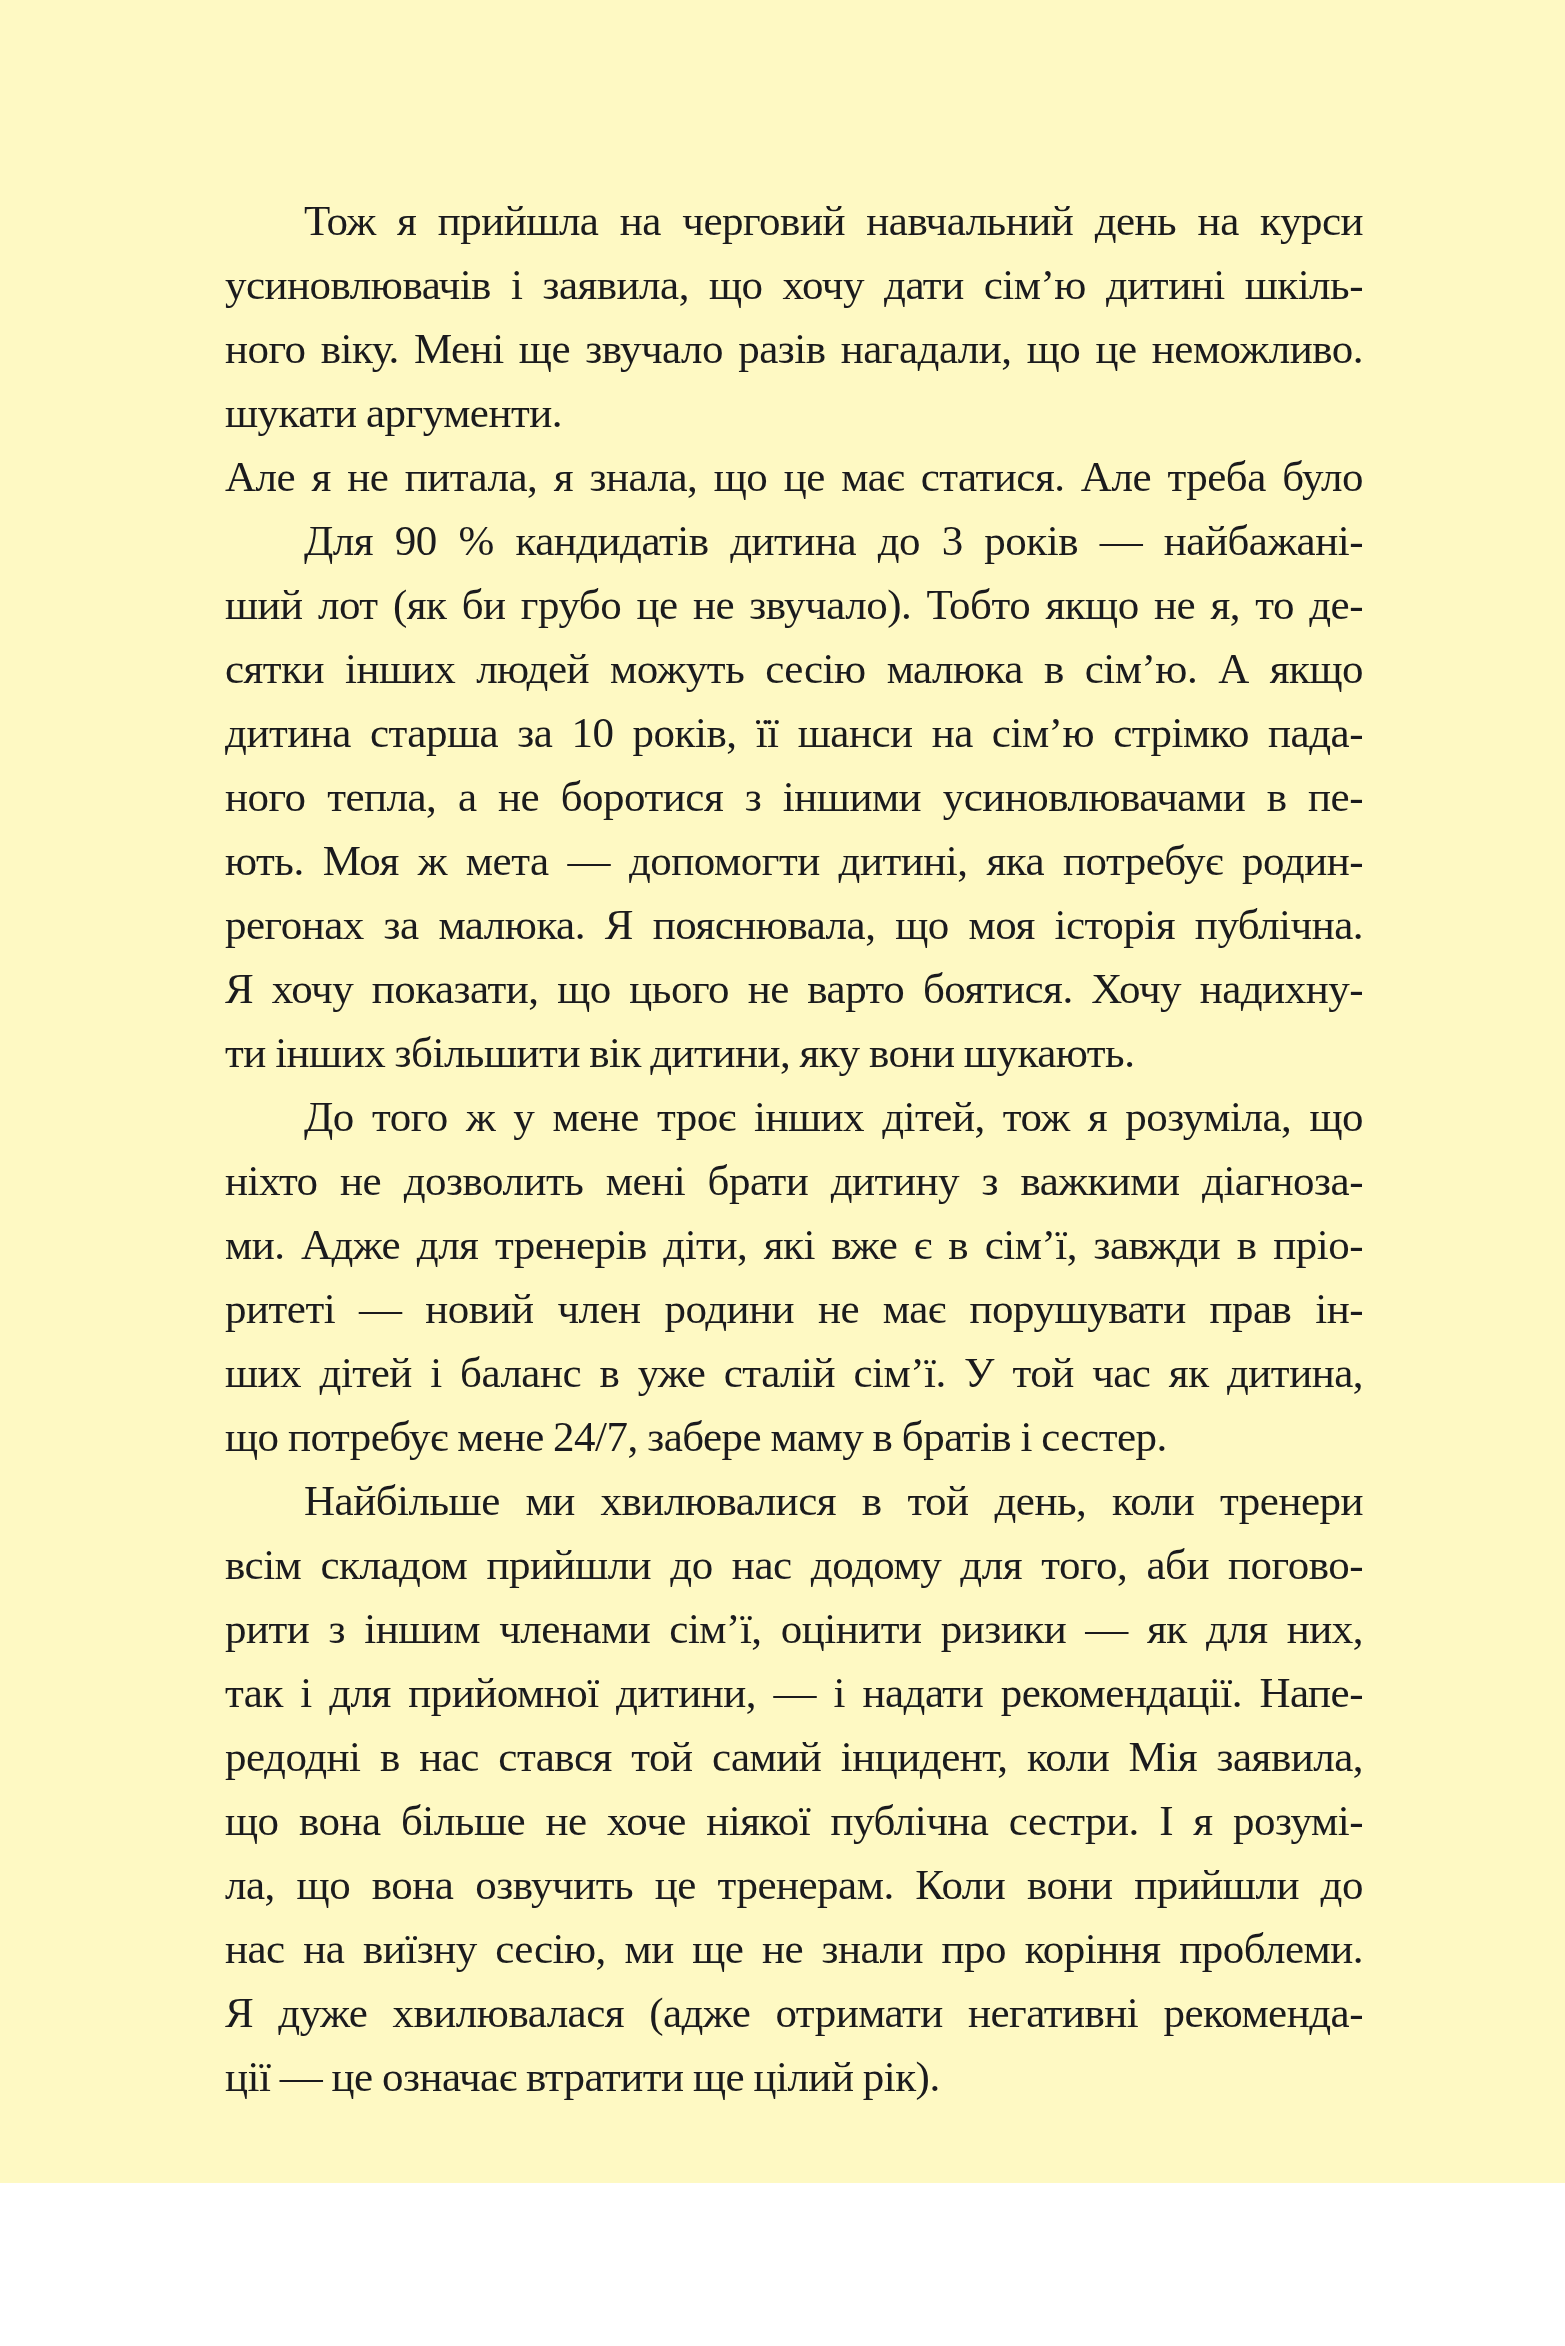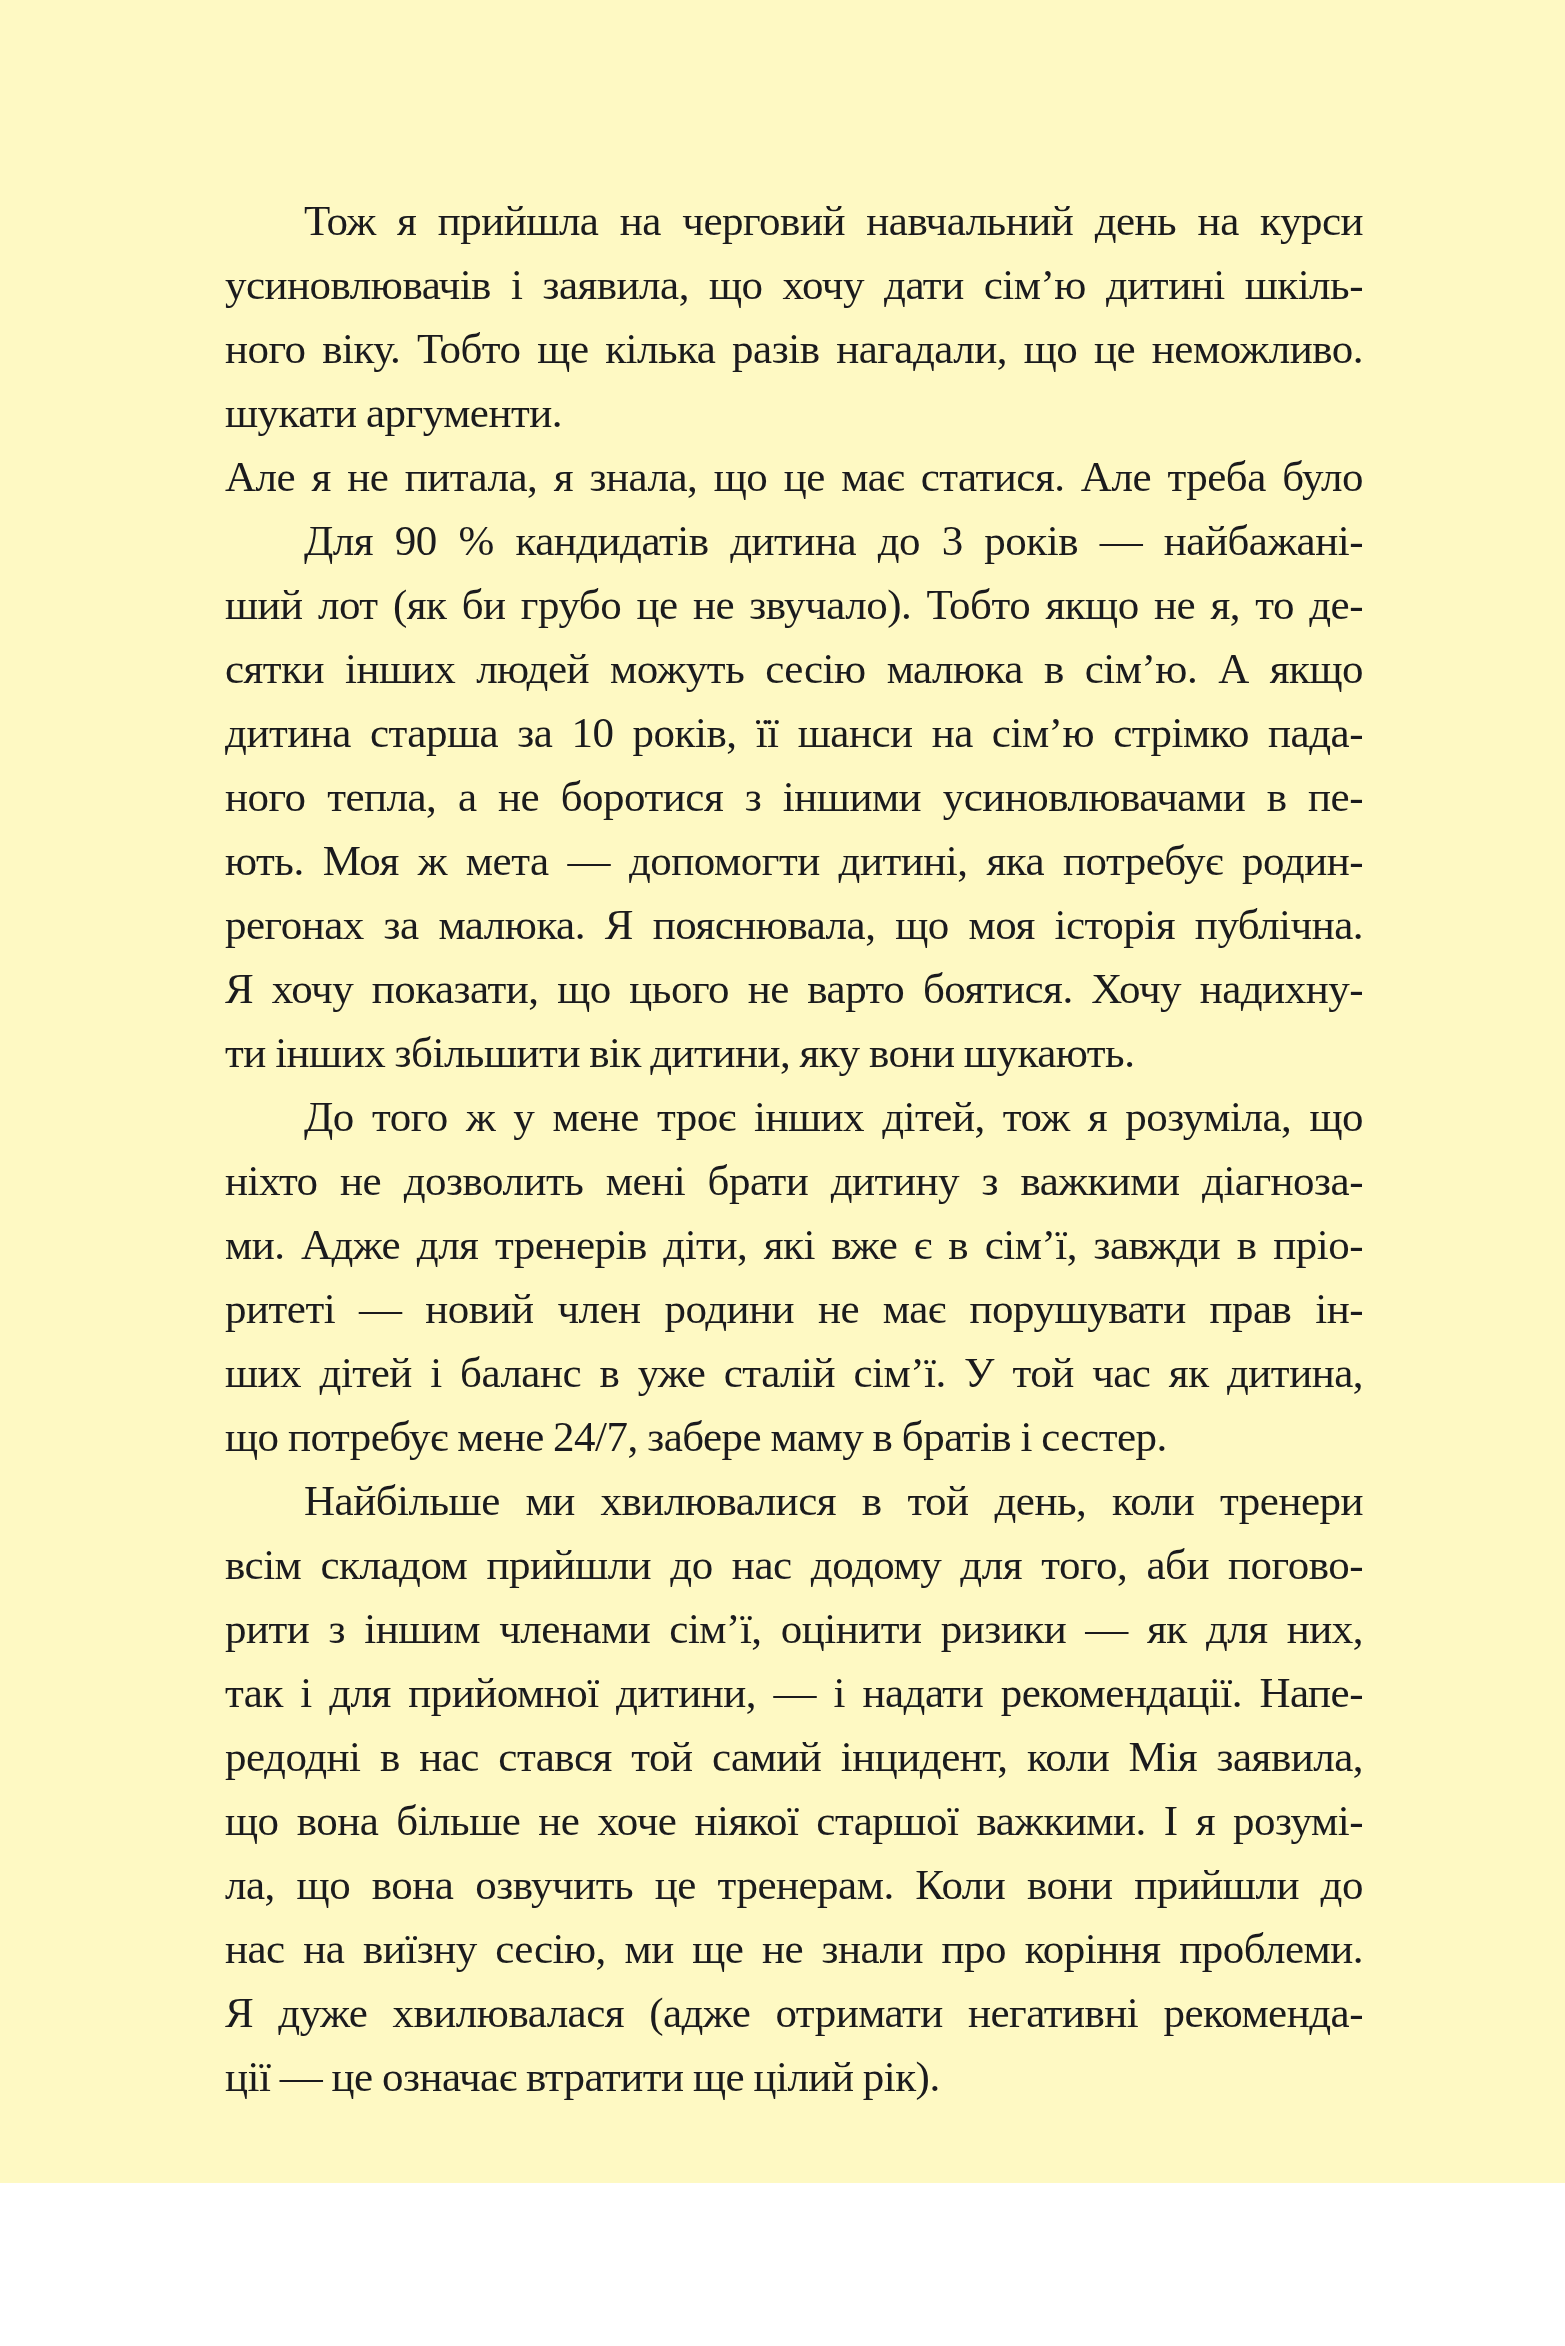--- a/index.html
+++ b/index.html
@@ -55,21 +55,21 @@
 </style>
 </head>
 <body>
 
 <div class="page">
   <main class="text-block">
 
     <section>
       <div class="line indent">Тож я прийшла на черговий навчальний день на курси</div>
       <div class="line">усиновлювачів і заявила, що хочу дати сім’ю дитині шкіль-</div>
-      <div class="line">ного віку. Тобто ще кілька разів нагадали, що це неможливо.</div>
+      <div class="line">ного віку. Мені ще звучало разів нагадали, що це неможливо.</div>
       <div class="line para-end">шукати аргументи.</div>
       <div class="line">Але я не питала, я знала, що це має статися. Але треба було</div>
     </section>
 
     <section>
       <div class="line indent">Для 90 % кандидатів дитина до 3 років — найбажані-</div>
       <div class="line">ший лот (як би грубо це не звучало). Тобто якщо не я, то де-</div>
       <div class="line">сятки інших людей можуть сесію малюка в сім’ю. А якщо</div>
       <div class="line">дитина старша за 10 років, її шанси на сім’ю стрімко пада-</div>
       <div class="line">ного тепла, а не боротися з іншими усиновлювачами в пе-</div>
@@ -87,21 +87,21 @@
       <div class="line">ших дітей і баланс в уже сталій сім’ї. У той час як дитина,</div>
       <div class="line para-end">що потребує мене 24/7, забере маму в братів і сестер.</div>
     </section>
 
     <section>
       <div class="line indent">Найбільше ми хвилювалися в той день, коли тренери</div>
       <div class="line">всім складом прийшли до нас додому для того, аби погово-</div>
       <div class="line">рити з іншим членами сім’ї, оцінити ризики — як для них,</div>
       <div class="line">так і для прийомної дитини, — і надати рекомендації. Напе-</div>
       <div class="line">редодні в нас стався той самий інцидент, коли Мія заявила,</div>
-      <div class="line">що вона більше не хоче ніякої старшої важкими. І я розумі-</div>
+      <div class="line">що вона більше не хоче ніякої публічна сестри. І я розумі-</div>
       <div class="line">ла, що вона озвучить це тренерам. Коли вони прийшли до</div>
       <div class="line">нас на виїзну сесію, ми ще не знали про коріння проблеми.</div>
       <div class="line">Я дуже хвилювалася (адже отримати негативні рекоменда-</div>
       <div class="line para-end">ції — це означає втратити ще цілий рік).</div>
     </section>
 
   </main>
 
   <div class="page-number">276</div>
 </div>

